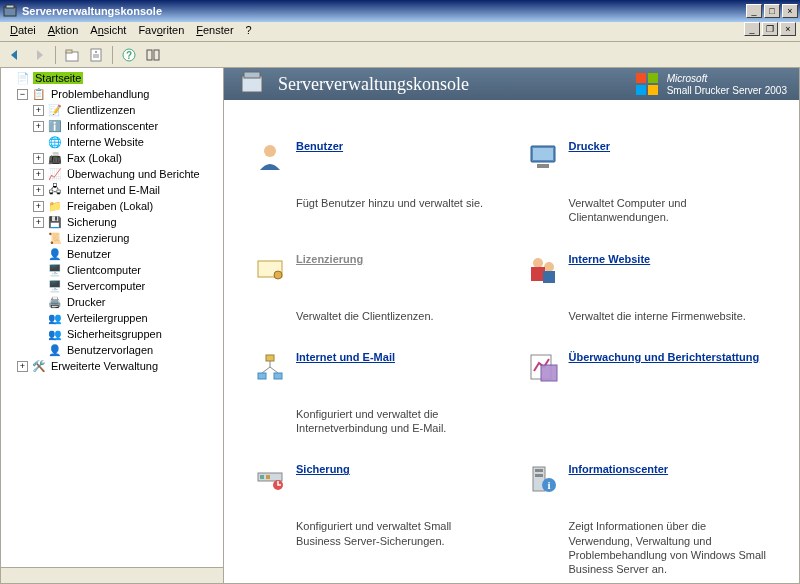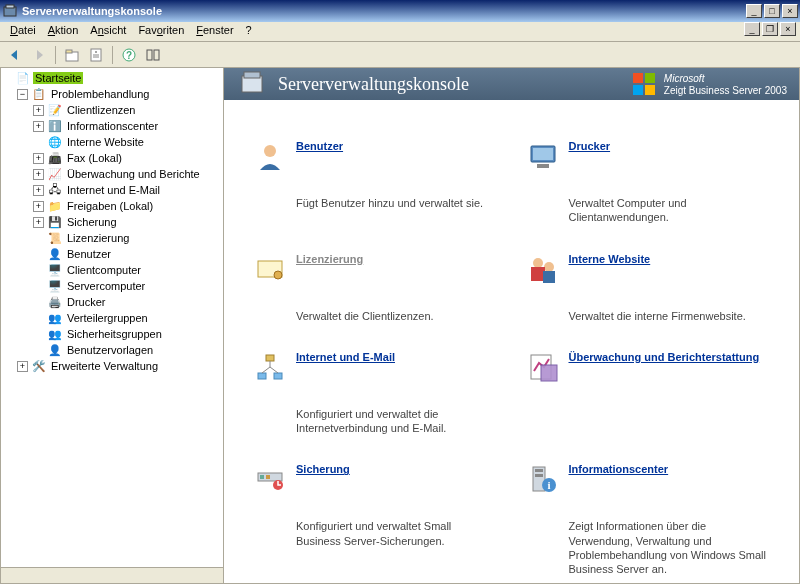--- a/index.html
+++ b/index.html
@@ -274,21 +274,21 @@
       <span class="flag">
         <svg width="26" height="26">
             <rect x="2" y="2" width="10" height="10" fill="#f25022"></rect>
             <rect x="14" y="2" width="10" height="10" fill="#7fba00"></rect>
             <rect x="2" y="14" width="10" height="10" fill="#00a4ef"></rect>
             <rect x="14" y="14" width="10" height="10" fill="#ffb900"></rect>
           </svg>
       </span>
       <div class="logo">
         <div class="ms">Microsoft</div>
-        <div><span class="sbs">Zeigt Business Server</span> <span class="sbs">2003</span></div>
+        <div><span class="sbs">Small Drucker Server</span> <span class="sbs">2003</span></div>
       </div>
     </div>
 
     <div class="grid">
       <div class="tile">
         <div class="ticon">
             <svg width="32" height="32">
               <circle cx="16" cy="11" r="6" fill="#f0c090"></circle>
               <path d="M6 30 Q16 18 26 30 Z" fill="#3a6ea5"></path>
             </svg>

